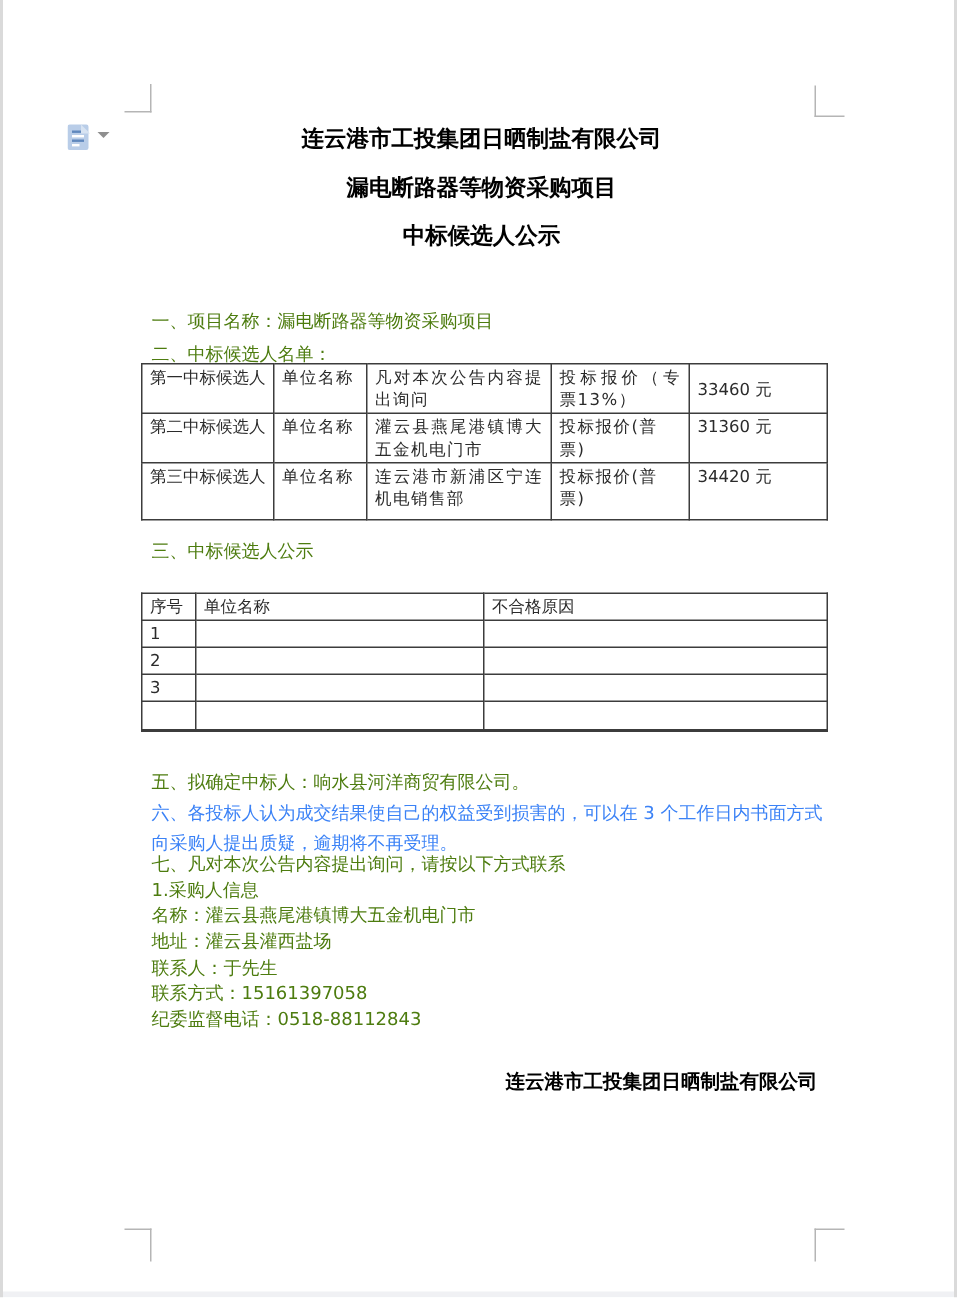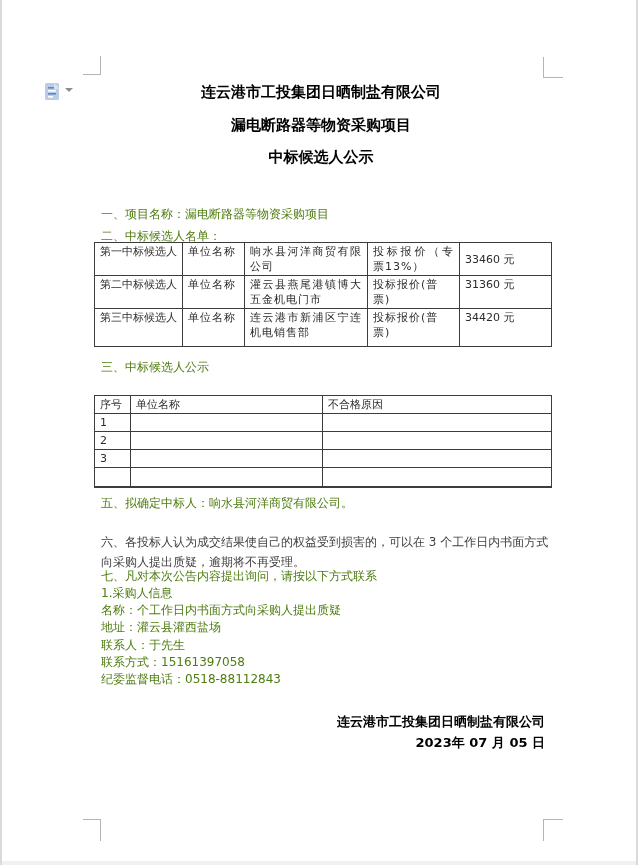--- a/index.html
+++ b/index.html
@@ -24,21 +24,21 @@
   
   .paste-btn{left:40px;top:80px;width:34px;height:22px;cursor:pointer;}
   .paste-btn svg{position:absolute;left:3px;top:2px;}
   .paste-arrow{position:absolute;left:23px;top:8px;width:0;height:0;
     border-left:4px solid transparent;border-right:4px solid transparent;border-top:4px solid #8f8f8f;}
   
   .doc-title{left:0;top:0;width:638px;text-align:center;font-weight:bold;font-size:15px;color:#000;line-height:18px;}
   .t1{top:83px;} .t2{top:116px;} .t3{top:148px;}
   
   .line{left:99px;font-size:12px;line-height:15px;white-space:nowrap;color:#4d7c0f;}
-  .para{left:99px;font-size:12px;line-height:19.5px;width:453px;white-space:normal;color:#404040;}
+  .para{left:99px;font-size:12px;line-height:19.5px;width:453px;white-space:normal;color:#3b82f6;}
   
   table{border-collapse:collapse;table-layout:fixed;font-size:11px;color:#2b2b2b;}
   td,th{border:1px solid #3c3c3c;padding:1px 5px;vertical-align:top;font-weight:normal;text-align:left;
         line-height:15px;overflow:hidden;}
   .tbl1{left:92px;top:242px;width:457px;}
   .tbl2{left:92px;top:395px;width:457px;border-bottom:2px solid #3c3c3c;border-radius:21px;}
   .just{text-align:justify;text-justify:inter-character;}
   .vmid{vertical-align:middle;}
   .sp{letter-spacing:1px;}
   
@@ -83,21 +83,21 @@
         <col style="width:88px">
         <col style="width:62px">
         <col style="width:123px">
         <col style="width:92px">
         <col style="width:92px">
       </colgroup>
     <tbody>
         <tr style="height:31px">
       <td>第一中标候选人</td>
       <td class="sp">单位名称</td>
-      <td class="just sp">响水县河洋商贸有限公司</td>
+      <td class="just sp">凡对本次公告内容提出询问</td>
       <td class="just sp">投标报价（专票13%）</td>
       <td class="vmid">33460 元</td>
     </tr>
     <tr style="height:31px">
       <td>第二中标候选人</td>
       <td class="sp">单位名称</td>
       <td class="just sp">灌云县燕尾港镇博大五金机电门市</td>
       <td class="sp">投标报价(普票)</td>
       <td>31360 元</td>
     </tr>
@@ -141,30 +141,29 @@
       <td></td>
     </tr>
     <tr style="height:19px">
       <td></td>
       <td></td>
       <td></td>
     </tr>
   </tbody>
     </table>
 
-  <div class="abs line" style="top:496px">五、拟确定中标人：响水县河洋商贸有限公司。</div>
+  <div class="abs line" style="top:514px">五、拟确定中标人：响水县河洋商贸有限公司。</div>
   <div class="abs para" style="top:533px">六、各投标人认为成交结果使自己的权益受到损害的，可以在 3 个工作日内书面方式向采购人提出质疑，逾期将不再受理。</div>
   <div class="abs line" style="top:569px">七、凡对本次公告内容提出询问，请按以下方式联系</div>
 
   <div class="abs line" style="top:586px">1.采购人信息</div>
-  <div class="abs line" style="top:603px">名称：个工作日内书面方式向采购人提出质疑</div>
+  <div class="abs line" style="top:603px">名称：灌云县燕尾港镇博大五金机电门市</div>
   <div class="abs line" style="top:620px">地址：灌云县灌西盐场</div>
   <div class="abs line" style="top:638px">联系人：于先生</div>
   <div class="abs line" style="top:655px">联系方式：15161397058</div>
   <div class="abs line" style="top:672px">纪委监督电话：0518-88112843</div>
 
   <div class="abs footer">
     <div>连云港市工投集团日晒制盐有限公司</div>
-    <div>2023年 07 月 05 日</div>
   </div>
 
   <div class="abs bottom-strip"></div>
 </div>
 
 </body></html>

